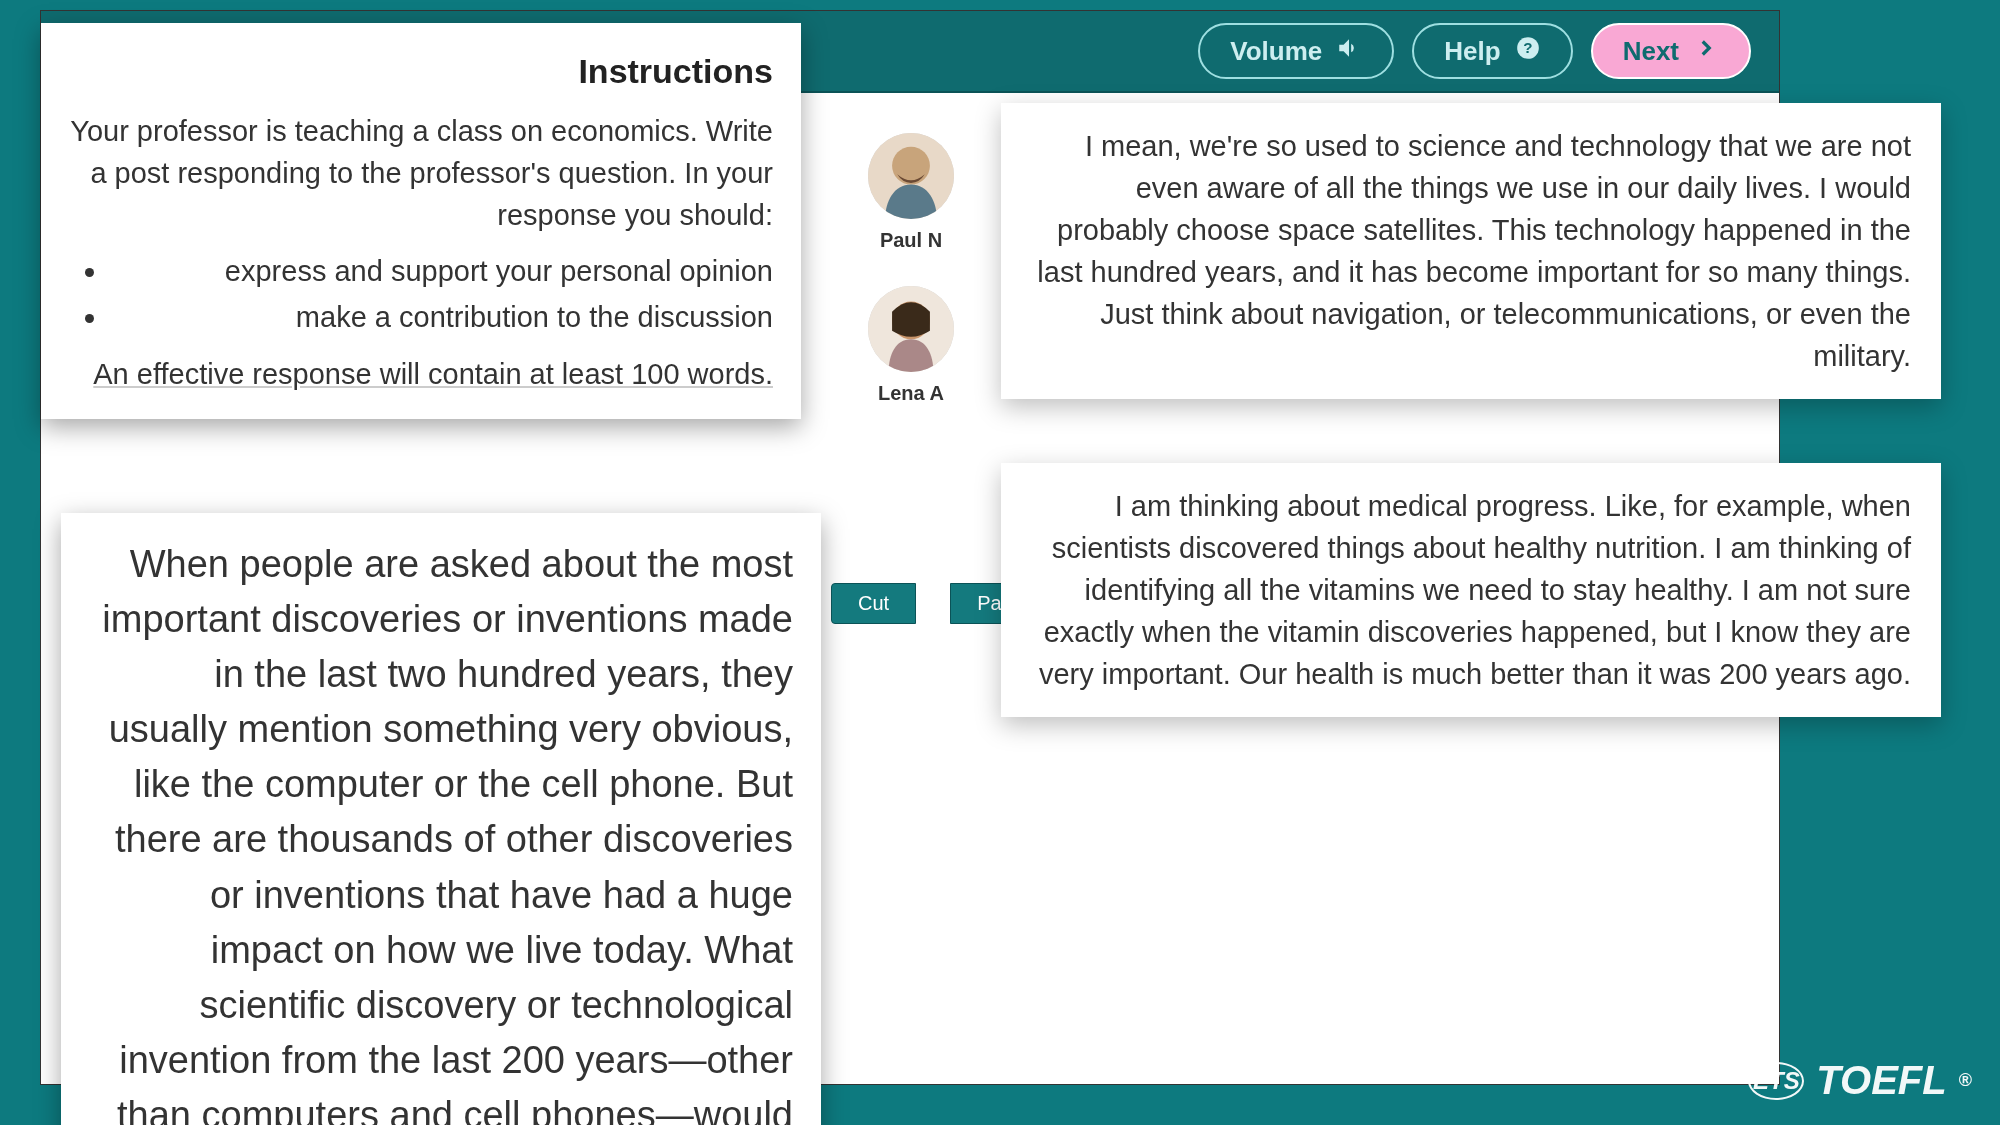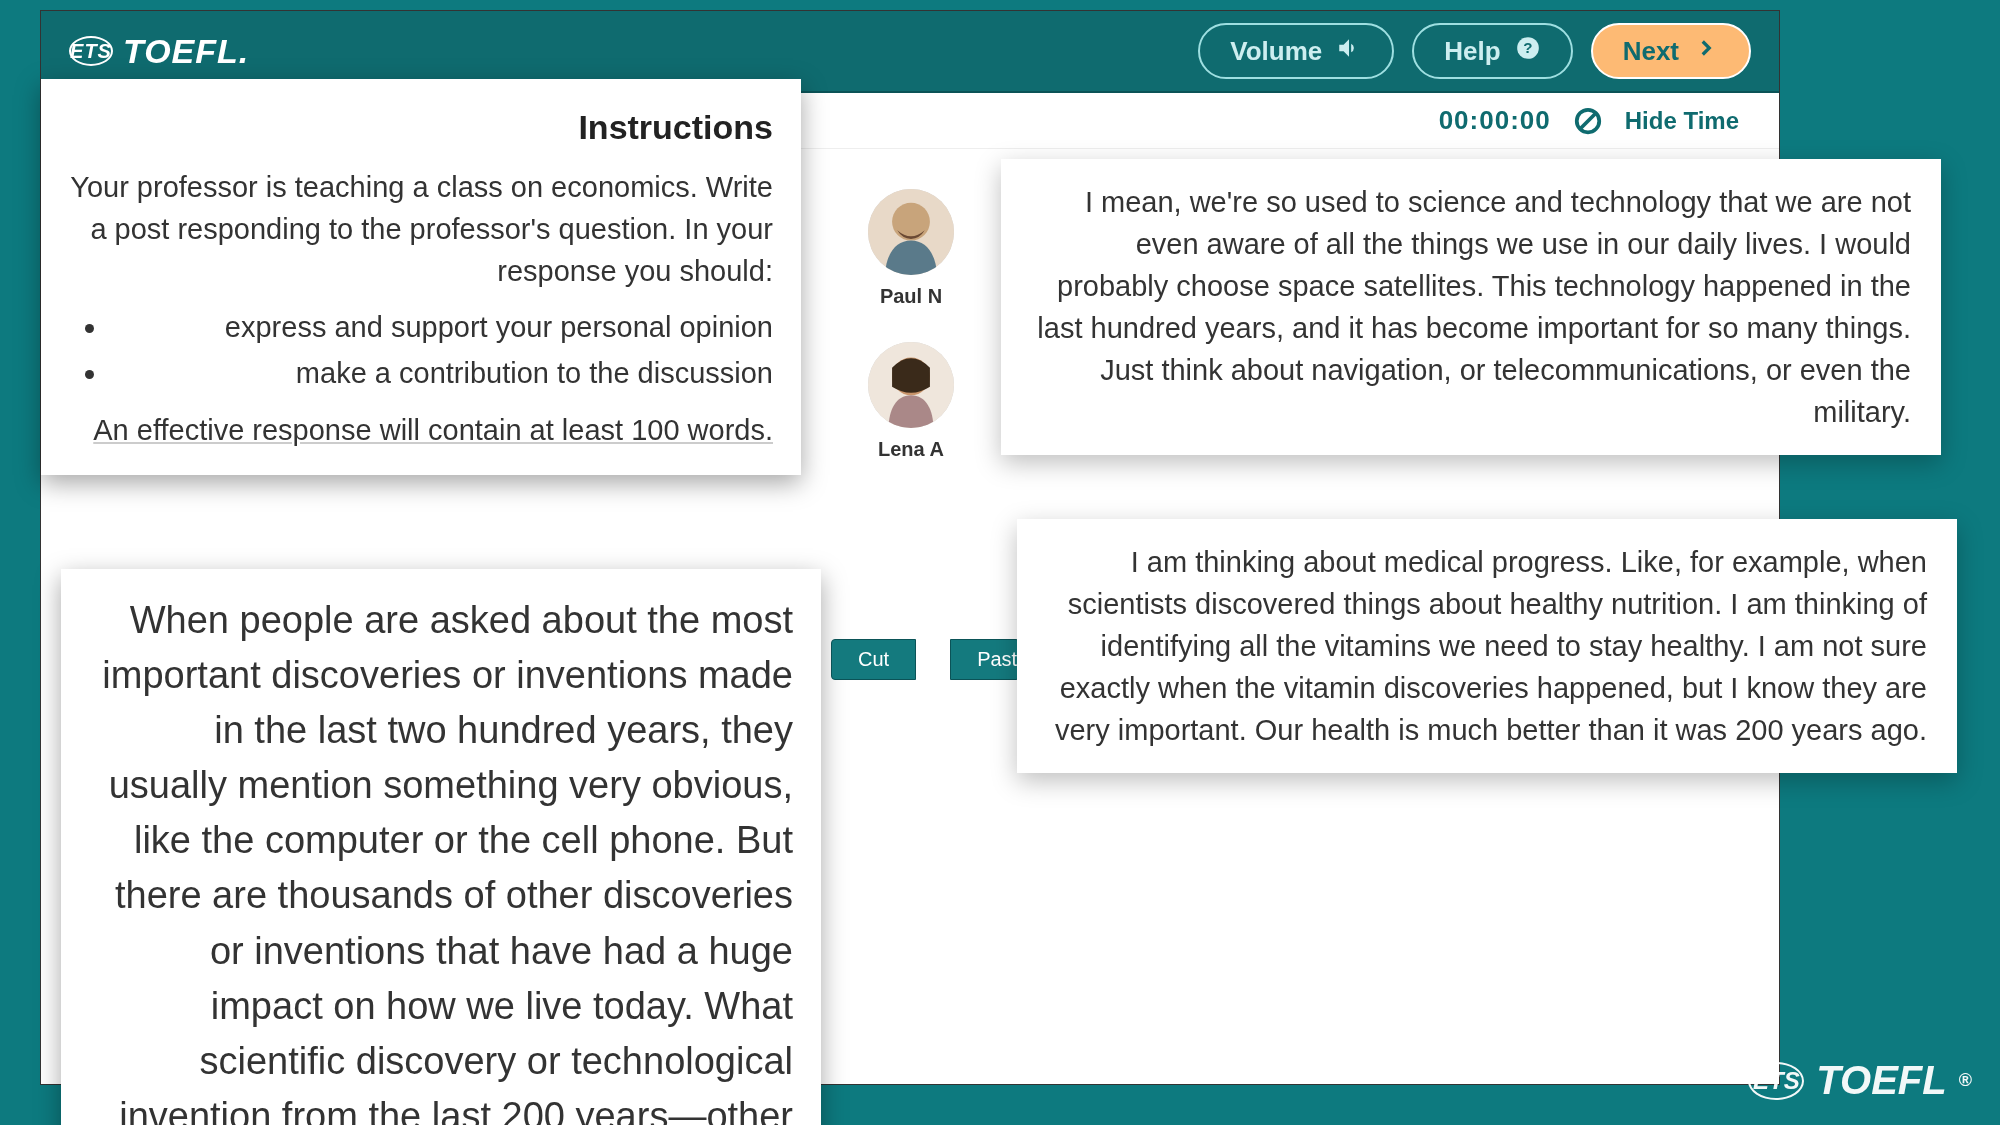--- a/index.html
+++ b/index.html
@@ -62,21 +62,21 @@
     padding: 0 30px;
     display: inline-flex;
     align-items: center;
     gap: 14px;
     font-size: 26px;
     font-weight: 600;
     cursor: pointer;
     text-align: center;
   }
   .pill.next {
-    background: #fdba74;
+    background: #f9a8d4;
     color: #0f6b6f;
     border-color: #fff;
   }
   .pill svg { width: 26px; height: 26px; }
   
   .subbar {
     height: 56px;
     background: #fff;
     display: flex;
     align-items: center;
@@ -184,21 +184,20 @@
     white-space: nowrap;
     overflow: hidden;
   }
   .resp2 {
     left: 960px;
     top: 370px;
     width: 940px;
     font-size: 29px;
     line-height: 1.45;
     padding: 22px 30px;
-    margin-left: 16px;
   }
   
   .editbtns {
     position: absolute;
     left: 790px;
     top: 490px;
     display: flex;
     gap: 34px;
   }
   .editbtns .b {
@@ -276,30 +275,20 @@
     <div class="pill next">
       <span>Next</span>
       <span>
         <svg viewBox="0 0 24 24" fill="none" stroke="#0f6b6f" stroke-width="3">
             <polyline points="9 6 15 12 9 18"></polyline>
           </svg>
       </span>
     </div>
   </div>
 
-  <div class="subbar">
-    <span class="timer">00:00:00</span>
-    <span class="nosign">
-      <svg viewBox="0 0 24 24" fill="none" stroke="#0f6b6f" stroke-width="3">
-          <circle cx="12" cy="12" r="9"></circle>
-          <line x1="5" y1="19" x2="19" y2="5"></line>
-        </svg>
-    </span>
-    <span class="hide-time">Hide Time</span>
-  </div>
 
   <div class="content">
 
     <div class="bgface">
       <svg viewBox="0 0 100 100">
           <circle cx="50" cy="40" r="28" fill="#999"></circle>
           <rect x="20" y="70" width="60" height="30" rx="10" fill="#999"></rect>
         </svg>
     </div>
 

